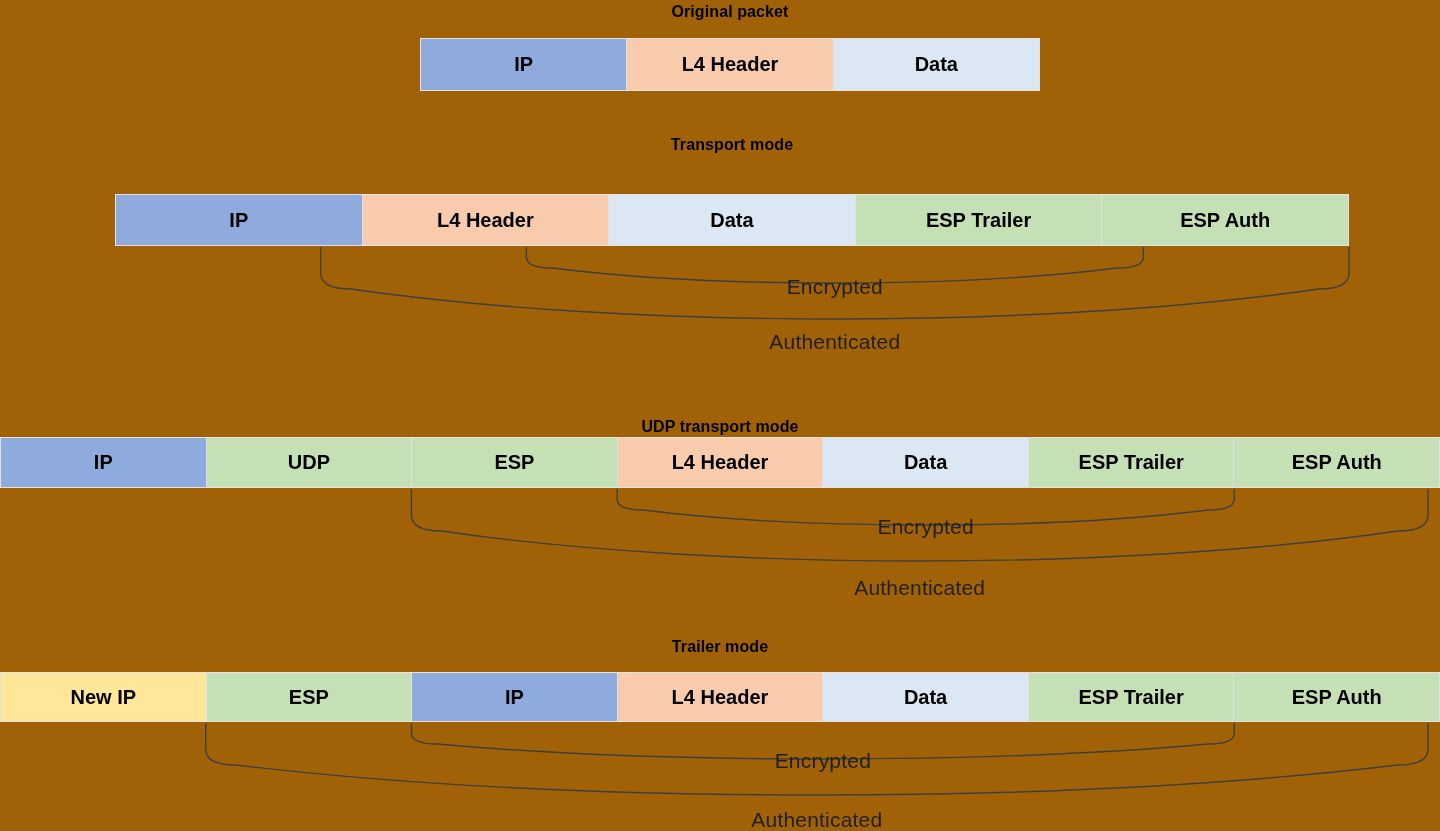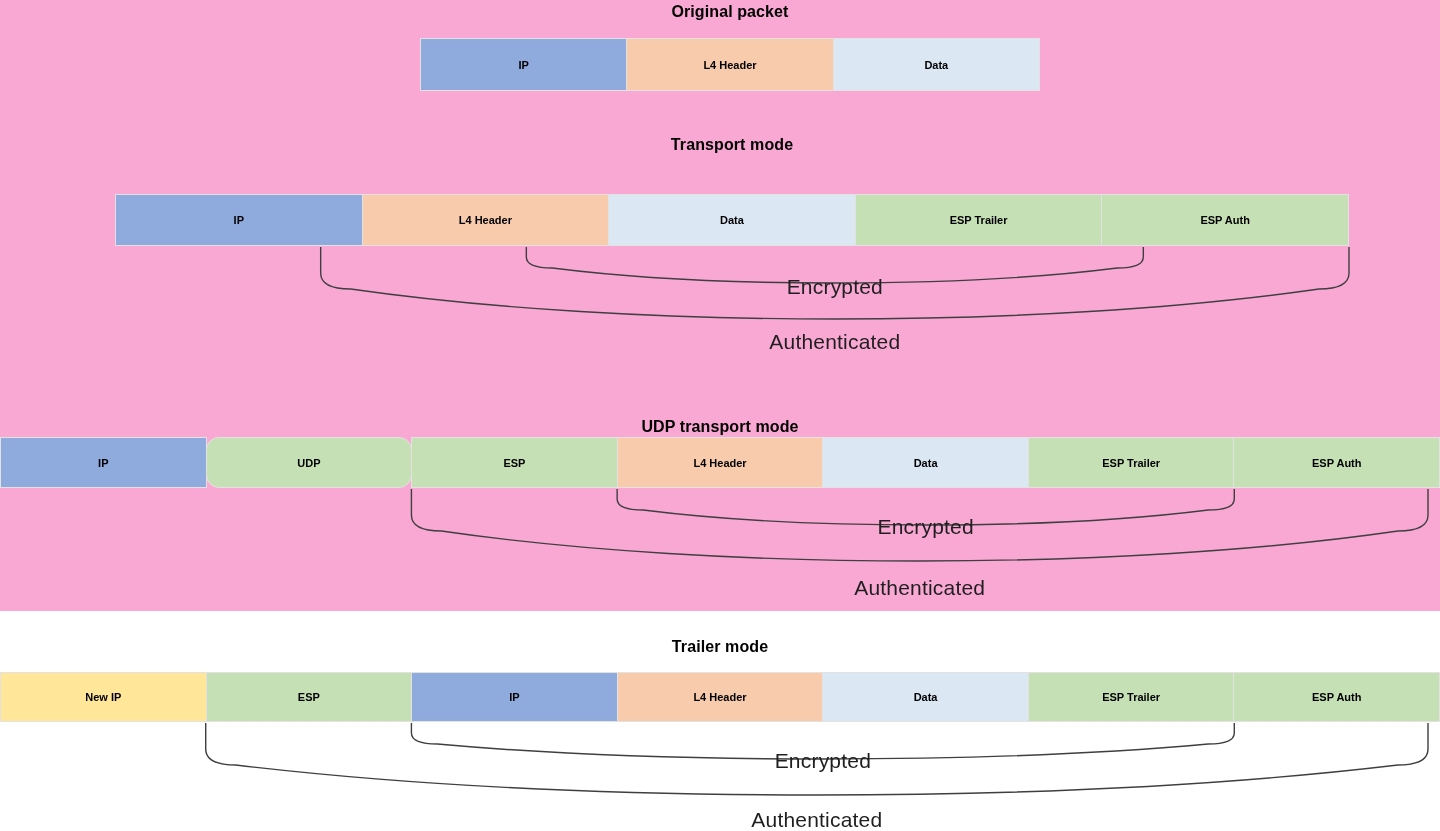--- a/index.html
+++ b/index.html
@@ -4,43 +4,43 @@
 <style>
   html, body { margin: 0; padding: 0; }
   body {
     width: 1440px; height: 831px;
     background: #ffffff;
     font-family: "Liberation Sans", sans-serif;
     overflow: hidden;
   }
   #stage {
     position: relative;
-    width: 1440px; height: 611px;
-    background: #f9a8d4;
+    width: 1440px; height: 831px;
+    background: #a16207;
   }
   .row-title {
     position: absolute;
     text-align: center;
     font-size: 16px;
     font-weight: 700;
     color: #000000;
     letter-spacing: 0.1px;
     white-space: nowrap;
   }
   .boxes {
     position: absolute;
     display: flex;
     flex-direction: row;
   }
   .seg {
     flex: 1 1 0;
     display: flex;
     align-items: center;
     justify-content: center;
-    font-size: 11px;
+    font-size: 20px;
     font-weight: 700;
     color: #000000;
     border: 1px solid #e3e1e1;
     box-sizing: border-box;
     white-space: nowrap;
   }
   .seg + .seg { border-left-width: 1px; margin-left: -1px; }
   #brace-layer {
     position: absolute;
     left: 0; top: 0;
@@ -81,21 +81,21 @@
       <div class="seg" style="background: rgb(248, 203, 173);">L4 Header</div>
       <div class="seg" style="background: rgb(219, 231, 243);">Data</div>
       <div class="seg" style="background: rgb(198, 224, 181);">ESP Trailer</div>
       <div class="seg" style="background: rgb(198, 224, 181);">ESP Auth</div>
     </div>
     <div class="brace-label" style="left: 834.833px; top: 287px;">Encrypted</div>
     <div class="brace-label" style="left: 834.833px; top: 342px;">Authenticated</div>
     <div class="row-title" style="left: 0px; width: 1440px; top: 418px;">UDP transport mode</div>
     <div class="boxes" style="left: 0px; top: 437px; width: 1440px; height: 51px;">
       <div class="seg" style="background: rgb(143, 170, 220);">IP</div>
-      <div class="seg" style="background: rgb(198, 224, 181); border-radius: 13px;">UDP</div>
+      <div class="seg" style="background: rgb(198, 224, 181);">UDP</div>
       <div class="seg" style="background: rgb(198, 224, 181);">ESP</div>
       <div class="seg" style="background: rgb(248, 203, 173);">L4 Header</div>
       <div class="seg" style="background: rgb(219, 231, 243);">Data</div>
       <div class="seg" style="background: rgb(198, 224, 181);">ESP Trailer</div>
       <div class="seg" style="background: rgb(198, 224, 181);">ESP Auth</div>
     </div>
     <div class="brace-label" style="left: 925.714px; top: 527px;">Encrypted</div>
     <div class="brace-label" style="left: 919.714px; top: 588px;">Authenticated</div>
     <div class="row-title" style="left: 0px; width: 1440px; top: 638px;">Trailer mode</div>
     <div class="boxes" style="left: 0px; top: 672px; width: 1440px; height: 50px; justify-content: flex-end;">

